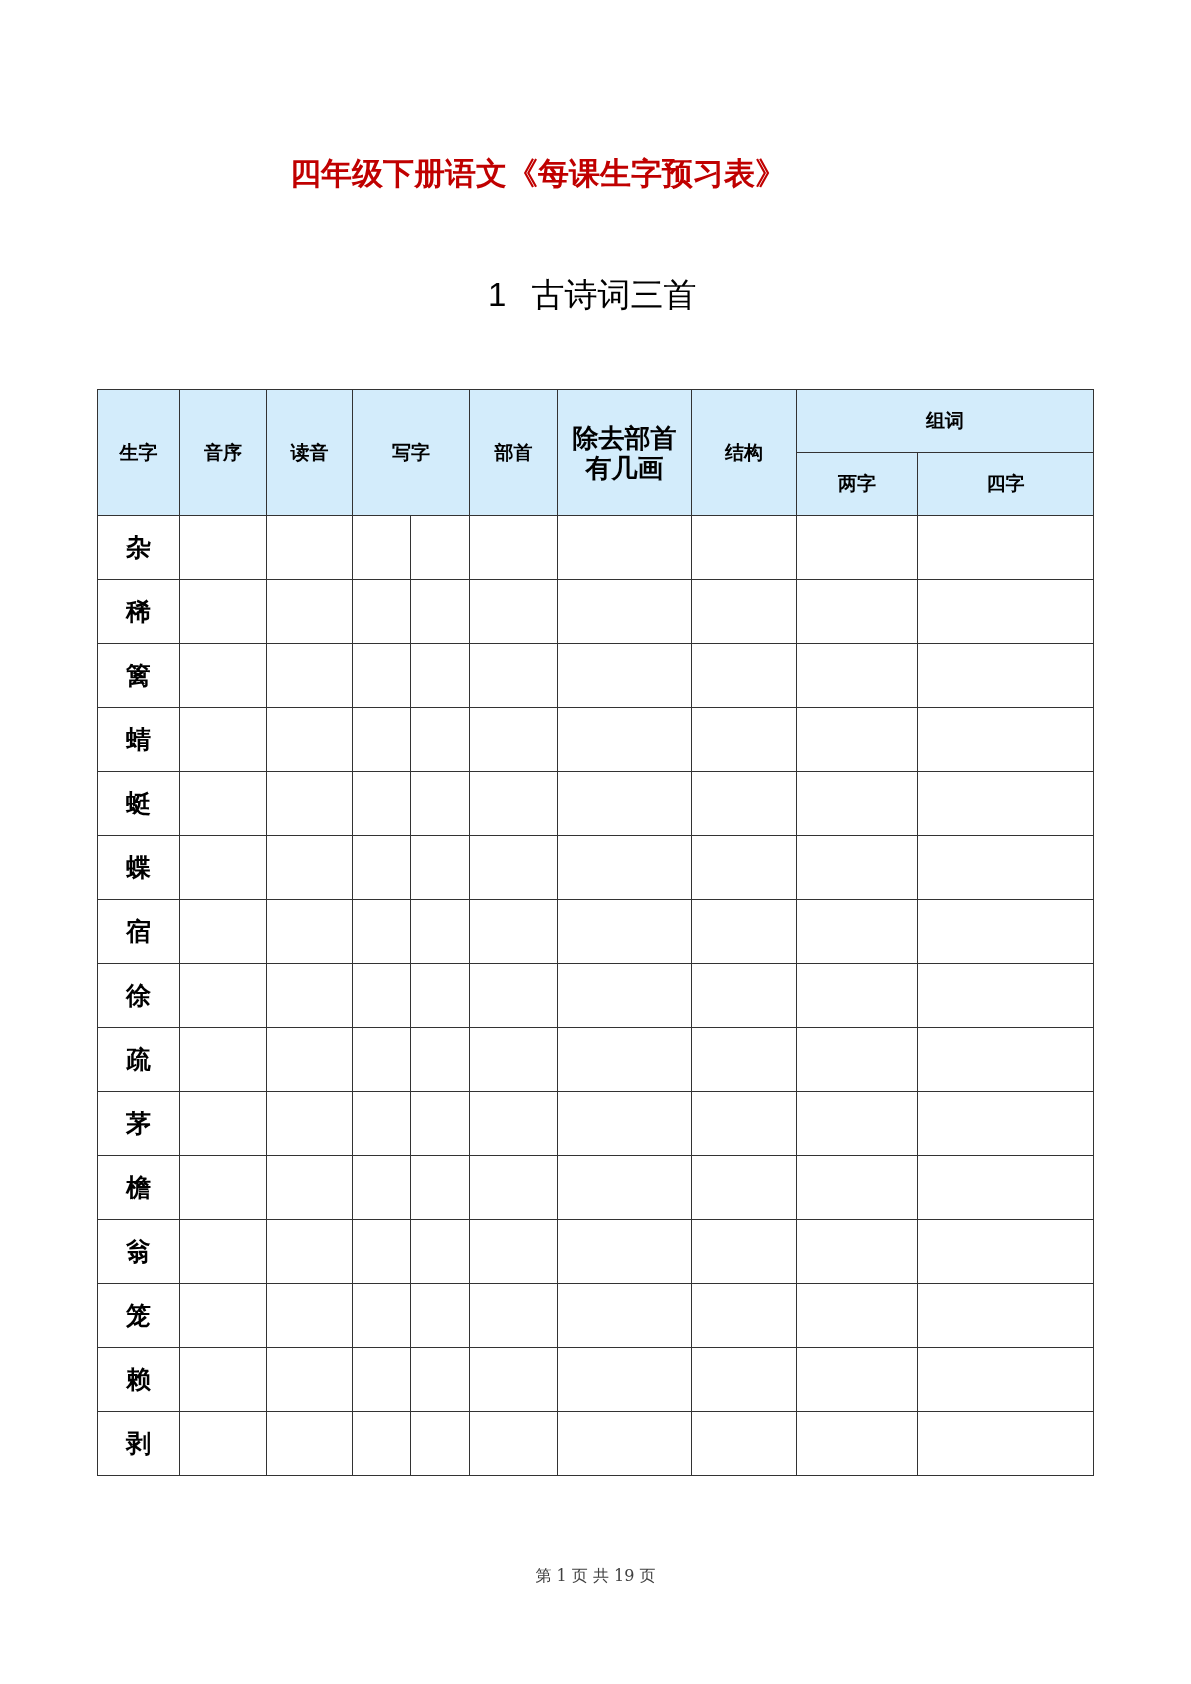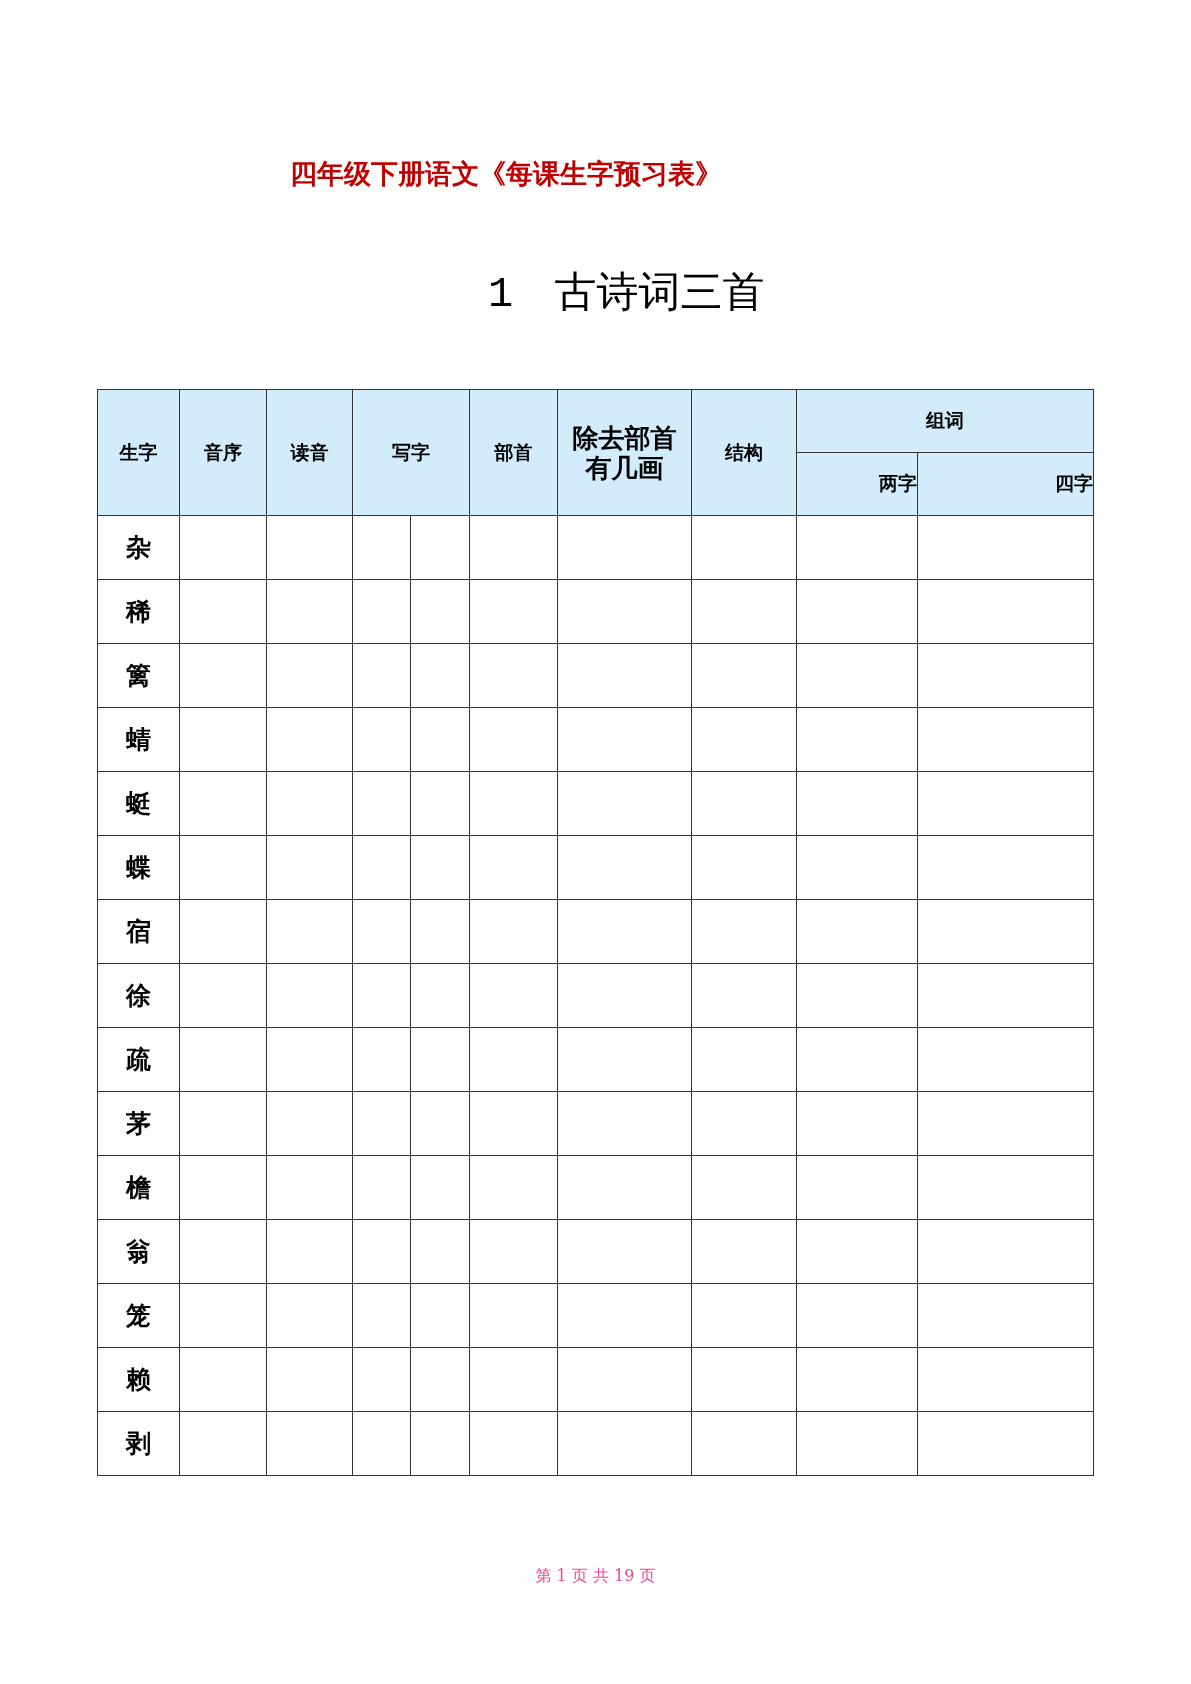--- a/index.html
+++ b/index.html
@@ -1,41 +1,41 @@
 <!DOCTYPE html>
 <html><head>
 <meta charset="utf-8">
 <style>
   html, body { margin: 0; padding: 0; background: #ffffff; }
   body { width: 1191px; height: 1684px; position: relative; overflow: hidden;
          font-family: "DejaVu Sans", sans-serif; color: #000; }
   .doc-title { position: absolute; left: 290px; top: 152px; width: 560px;
-               font-size: 27px; font-weight: bold; color: #c00000; letter-spacing: 0px;
-               white-space: nowrap; line-height: 44px; }
+               font-size: 31px; font-weight: bold; color: #c00000; letter-spacing: 0px;
+               white-space: nowrap; line-height: 44px; font-family: Liberation Serif, serif; }
   .lesson-num { margin-right: 16px; margin-left: 0px; }
   .lesson-wrap { position: absolute; left: 488px; top: 272px; }
   table.sheet { position: absolute; left: 97px; top: 389px; border-collapse: collapse;
                 table-layout: fixed; width: 996px; }
   table.sheet td, table.sheet th { border: 1.4px solid #333; padding: 0; text-align: center;
                                    vertical-align: middle; }
   table.sheet th { background: #d3ecfb; font-weight: bold; font-size: 19px; }
   table.sheet th.small { font-size: 26px; line-height: 30px; }
   table.sheet tr.hrow1 th { height: 62px; }
-  table.sheet tr.hrow2 th { height: 62px; text-align: right; }
+  table.sheet tr.hrow2 th { height: 62px; }
   table.sheet td { height: 63px; }
   table.sheet td.char { font-size: 25px; font-weight: bold; }
   .footer { position: absolute; left: 0; width: 1191px; top: 1566px; text-align: center;
-            font-family: "DejaVu Serif", serif; font-size: 16px; color: #ec4899; white-space: pre; }
+            font-family: "DejaVu Serif", serif; font-size: 16px; color: #404040; white-space: pre; }
 </style>
 </head>
 <body>
 
 <div class="doc-title">四年级下册语文《每课生字预习表》</div>
 
-<div class="lesson-wrap" style="font-family: Liberation Mono, monospace; font-size: 42px; line-height: 46px; white-space: nowrap;">
+<div class="lesson-wrap" style="font-family: Liberation Sans, sans-serif; font-size: 33px; line-height: 46px; white-space: nowrap;">
   <span class="lesson-num">1</span>
   <span>古诗词三首</span>
 </div>
 
 <table class="sheet">
   <colgroup>
     <col style="width:82px">
     <col style="width:87px">
     <col style="width:86px">
     <col style="width:58px">

